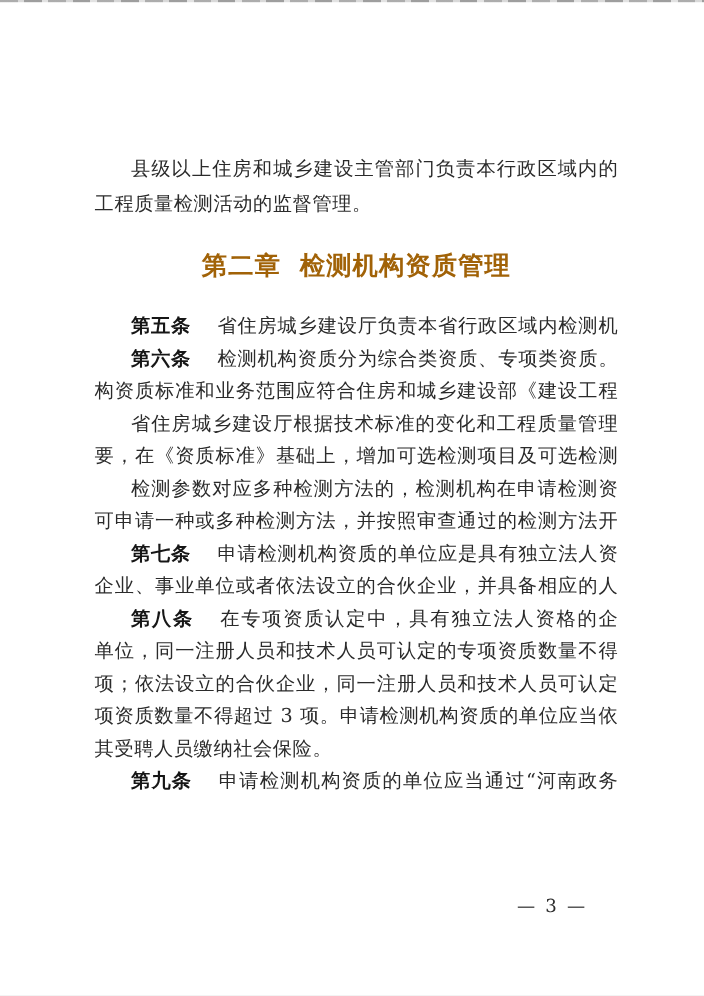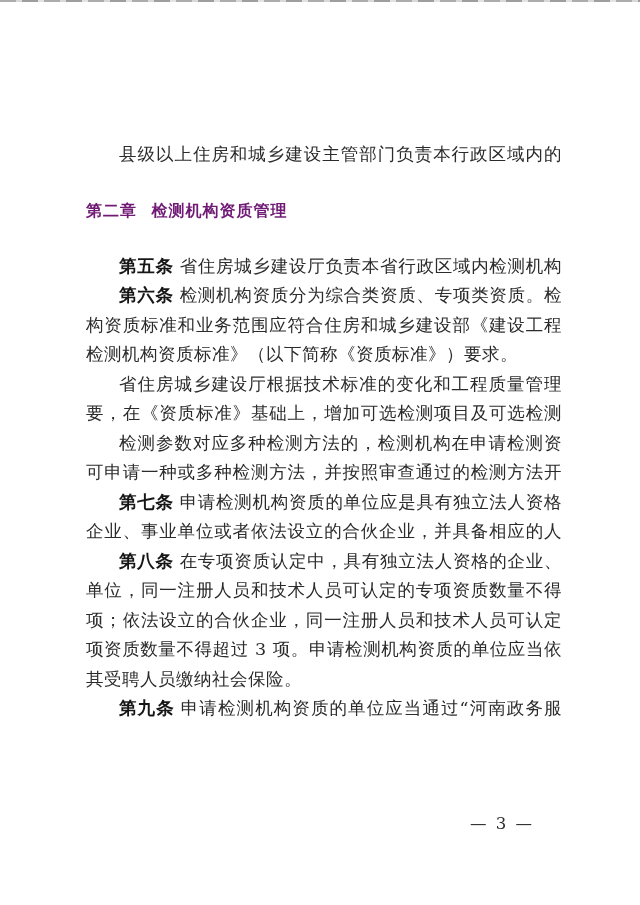--- a/index.html
+++ b/index.html
@@ -27,53 +27,53 @@
   .line{
     height:29.5px;line-height:29.5px;
     font-size:17.5px;letter-spacing:.5px;
     overflow:hidden;white-space:nowrap;
   }
   .line.lead{height:31.5px;line-height:31.5px;}
   .fill{text-align:justify;text-align-last:justify;white-space:normal;}
   .indent{padding-left:33px;}
   .term{
     font-family:"DejaVu Sans","Liberation Sans",sans-serif;
-    font-weight:700;color:#161616;margin-right:6px;
+    font-weight:700;color:#161616;margin-right:24px;
   }
   .chapter{
     margin:26px 0 27px 0;height:28px;line-height:28px;
-    text-align:left;
+    text-align:center;
     font-family:"DejaVu Sans","Liberation Sans",sans-serif;
-    font-weight:700;font-size:16px;color:#701a75;
+    font-weight:700;font-size:23px;color:#a16207;
     letter-spacing:1px;word-spacing:8px;
   }
   .page-num{
     position:absolute;top:814px;right:106px;
     font-size:16.5px;letter-spacing:2px;color:#2b2b2b;
     font-family:"DejaVu Serif","Liberation Serif",serif;
   }
 </style>
 </head>
 <body>
 
 <div class="page">
   <div class="scan-line"></div>
   <div class="speck"></div>
 
   <div class="content">
 
     <div class="line lead indent fill"><span>县级以上住房和城乡建设主管部门负责本行政区域内的建设</span></div>
+    <div class="line lead"><span>工程质量检测活动的监督管理。</span></div>
 
     <div class="chapter">第二章 检测机构资质管理</div>
 
     <div class="line indent fill"><span class="term">第五条</span><span>省住房城乡建设厅负责本省行政区域内检测机构资</span></div>
 
     <div class="line indent fill"><span class="term">第六条</span><span>检测机构资质分为综合类资质、专项类资质。检测机</span></div>
     <div class="line fill"><span>构资质标准和业务范围应符合住房和城乡建设部《建设工程质量</span></div>
-    <div class="line"><span>检测机构资质标准》（以下简称《资质标准》）要求。</span></div>
 
     <div class="line indent fill"><span>省住房城乡建设厅根据技术标准的变化和工程质量管理的需</span></div>
     <div class="line fill"><span>要，在《资质标准》基础上，增加可选检测项目及可选检测参数。</span></div>
 
     <div class="line indent fill"><span>检测参数对应多种检测方法的，检测机构在申请检测资质时，</span></div>
     <div class="line fill"><span>可申请一种或多种检测方法，并按照审查通过的检测方法开展检测。</span></div>
 
     <div class="line indent fill"><span class="term">第七条</span><span>申请检测机构资质的单位应是具有独立法人资格的</span></div>
     <div class="line fill"><span>企业、事业单位或者依法设立的合伙企业，并具备相应的人员、</span></div>
 

